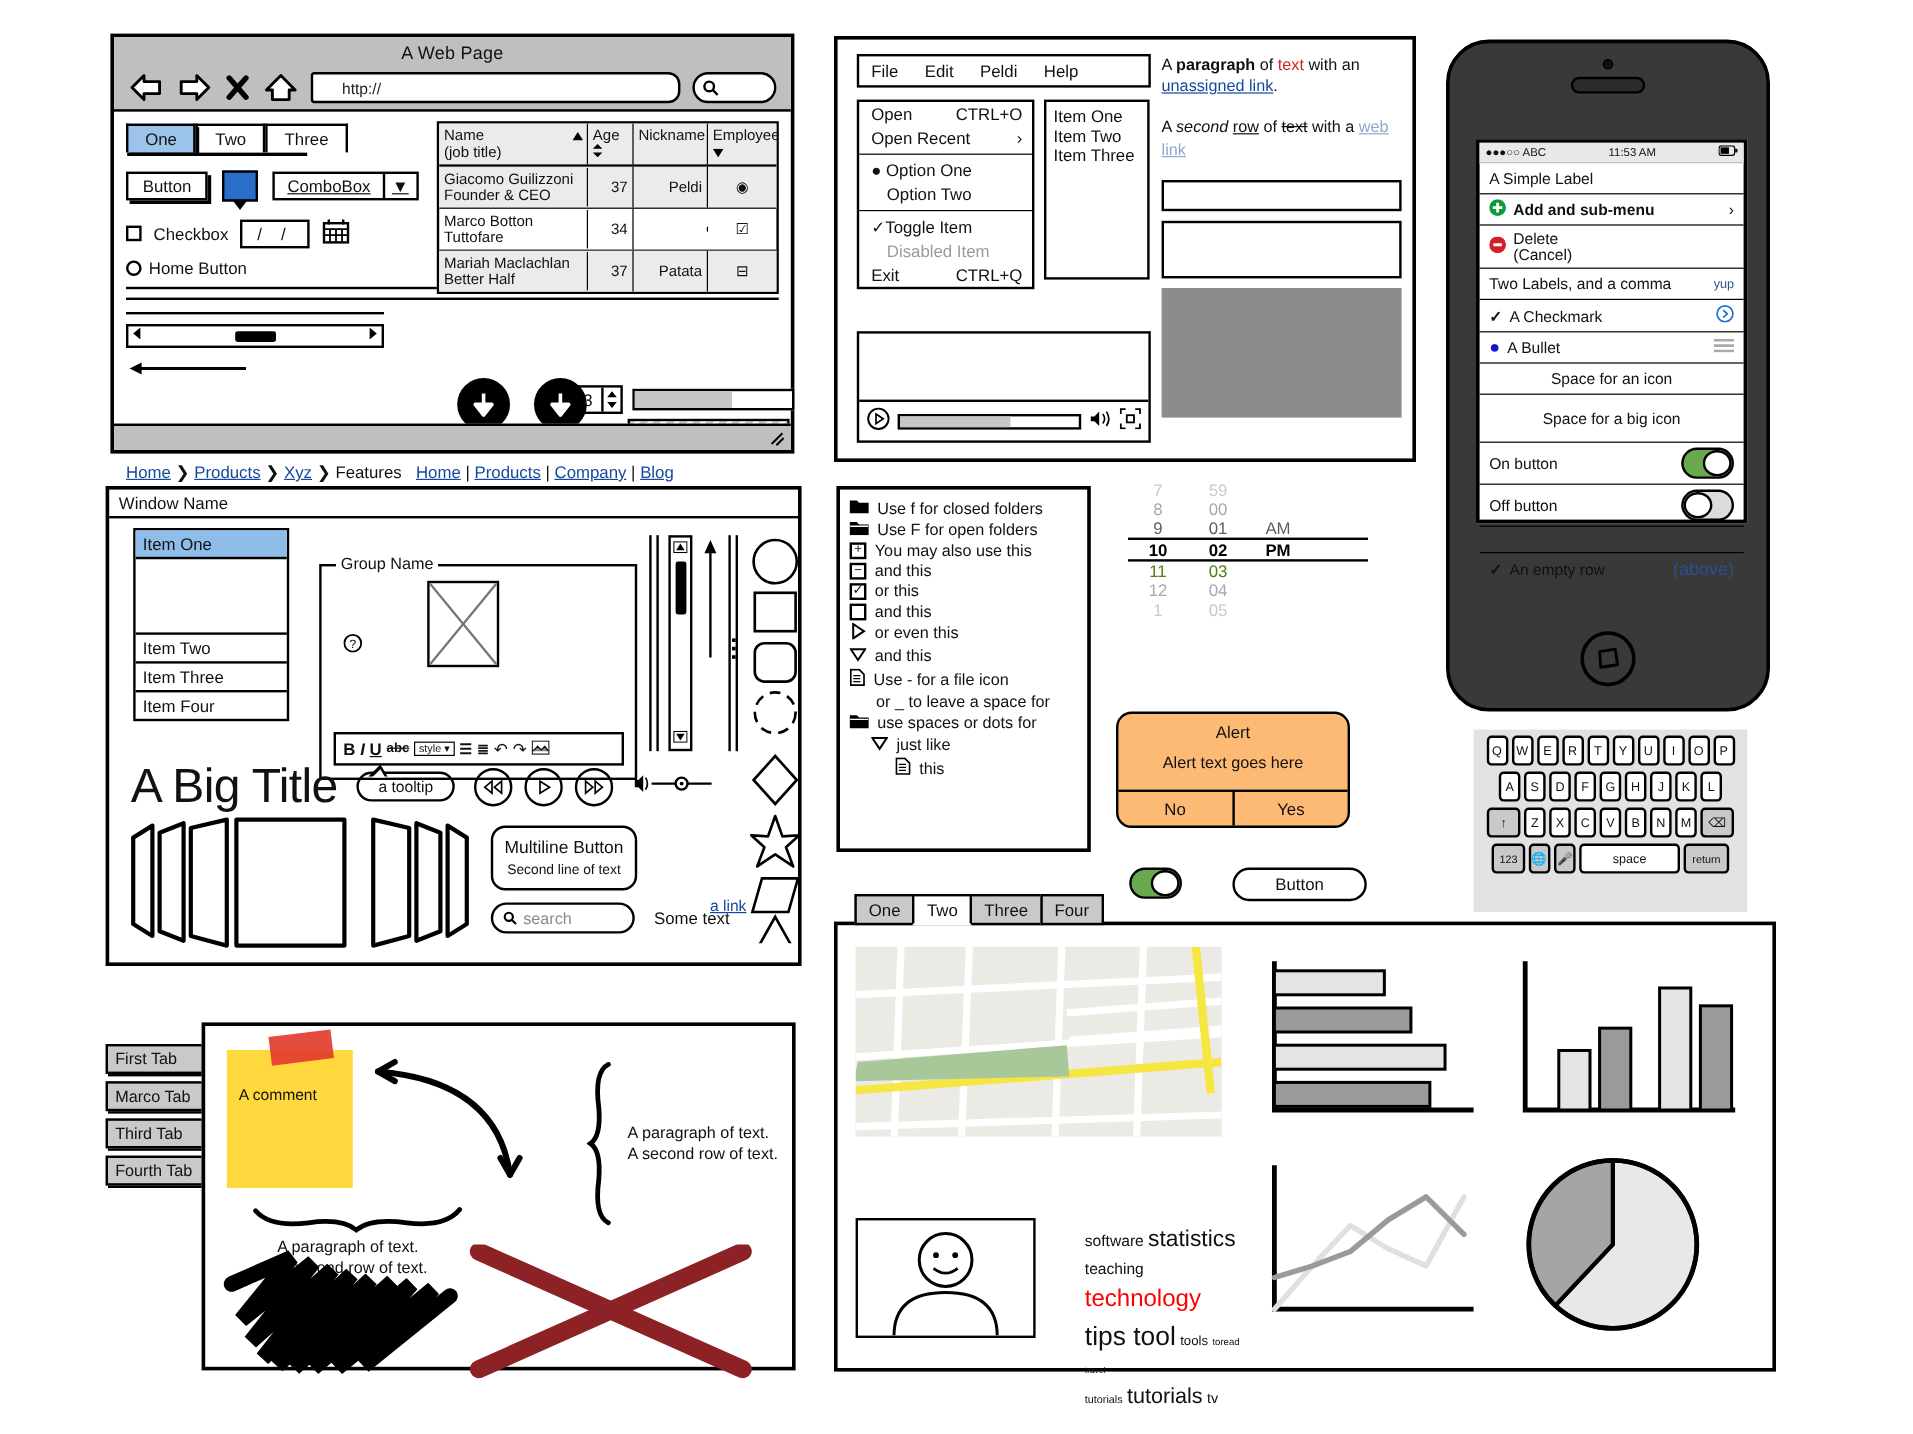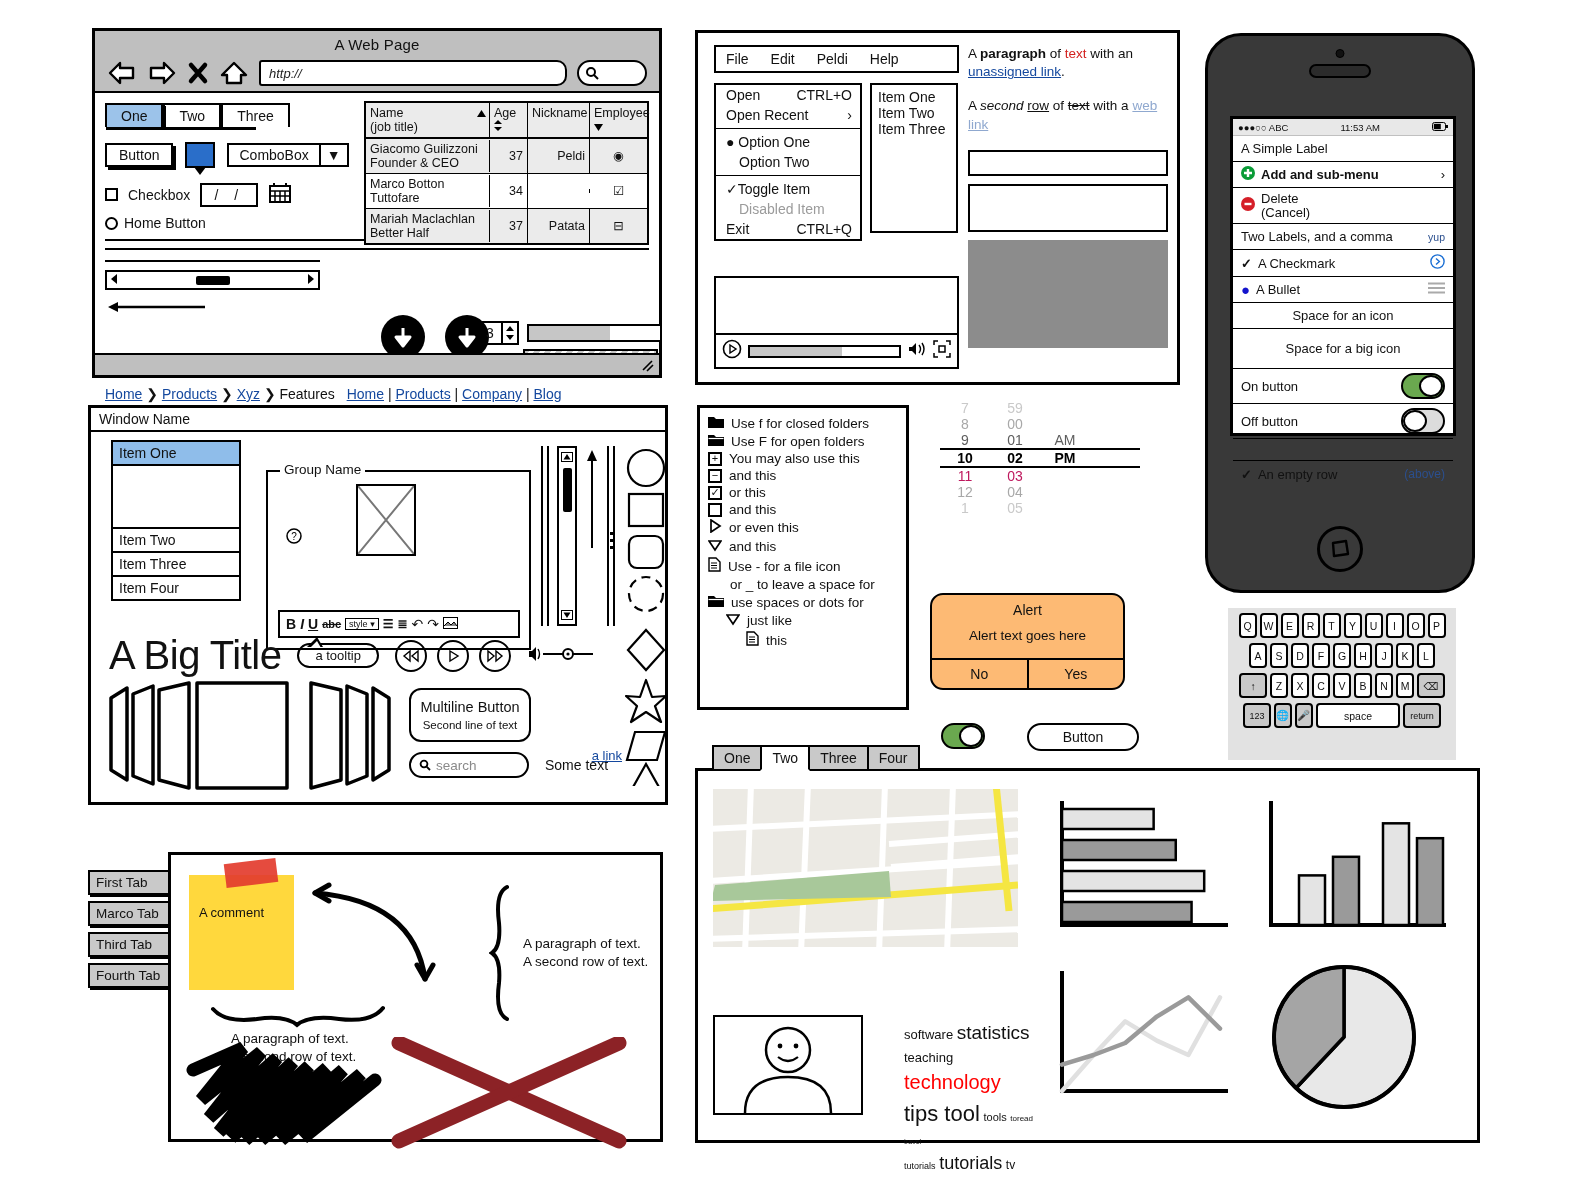--- a/index.html
+++ b/index.html
@@ -17,34 +17,34 @@
 
   
   .wf { border:2px solid #000; background:#fff; }
 
   
   #browser { left:92px; top:28px; width:570px; height:350px; border:3px solid #000; background:#fff; }
   #browser-chrome { height:62px; background:#bfbfbf; border-bottom:2px solid #000; position:relative; }
   #browser-title { text-align:center; font-size:15px; padding-top:5px; letter-spacing:.2px;}
   #browser-toolbar { position:absolute; left:0; top:22px; width:100%; height:40px; display:flex; align-items:center; padding:0 12px; gap:10px;}
   .nav-ico { width:30px; height:26px; flex:none; }
-  #url-bar { flex:1; height:26px; background:#fff; border:2px solid #000; border-radius:3px 10px 10px 3px; display:flex; align-items:center; padding:0 8px; font-size:13px; color:#222;font-style:italic; }
+  #url-bar { flex:1; height:26px; background:#fff; border:2px solid #000; border-radius:3px 10px 10px 3px; display:flex; align-items:center; padding:0 24px; font-size:13px; color:#222; }
   #browser-search { width:70px; height:26px; border:2px solid #000; border-radius:13px; background:#fff; display:flex; align-items:center; padding-left:6px; flex:none;}
   #browser-body { position:relative; height:calc(100% - 62px); padding:10px; }
 
   
   .tabrow { display:flex; align-items:flex-end; }
   .tab-btn { border:2px solid #000; border-bottom:none; background:#fff; font-size:14px; padding:3px 14px; position:relative; }
   .tab-btn.active { background:#9cc3ea; box-shadow:3px 3px 0 #000; z-index:2;}
   .tab-underline { width:150px; height:3px; background:#000; margin-left:1px;}
 
   .btn-3d { border:2px solid #000; background:#fff; font-size:14px; padding:2px 12px; box-shadow:3px 3px 0 #000; }
   .color-chip { width:30px; height:26px; background:#2a6ec9; border:2px solid #000; position:relative; }
   .color-chip:after{content:"";position:absolute;left:50%;bottom:-9px;transform:translateX(-50%);border-left:6px solid transparent;border-right:6px solid transparent;border-top:8px solid #000;}
-  .combo { border:2px solid #000; display:flex; align-items:center; background:#fff; font-size:14px;}
+  .combo { border:2px solid #000; display:flex; align-items:center; background:#fff; font-size:14px;text-decoration:underline;}
   .combo span.lbl { padding:2px 10px; }
   .combo .arrow { border-left:2px solid #000; padding:2px 6px; }
 
   .cb-box { width:13px; height:13px; border:2px solid #000; display:inline-block; vertical-align:-2px; }
   .rd-box { width:13px; height:13px; border:2px solid #000; border-radius:50%; display:inline-block; vertical-align:-2px;}
   .datefield { border:2px solid #000; width:58px; height:24px; display:inline-flex; align-items:center; justify-content:center; font-size:14px; letter-spacing:6px;}
 
   
   #wtable { position:absolute; right:10px; top:8px; width:285px; border:2px solid #000; font-size:12.5px; background:#fff;}
   #wtable .hdr { display:flex; background:#ebebeb; border-bottom:2px solid #000;}
@@ -547,21 +547,21 @@
     </div>
     <div class="prow" style="min-height:22px">
         <span></span>
         <span></span>
       </div>
     <div class="prow" style="border-bottom:none">
       <span class="lft">
           <b>✓</b> 
           <span>An empty row</span>
         </span>
-      <span style="color:#2b4f8e;font-size:12px">(above)</span>
+      <span style="color:#2b4f8e;font-size:15px">(above)</span>
     </div>
   </div>
   <div id="home-btn">
     <svg width="22" height="22" viewBox="0 0 22 22">
         <path d="M4 5 L17 3 L19 16 L5 18 Z" fill="none" stroke="#000" stroke-width="2.4" stroke-linejoin="round"></path>
       </svg>
   </div>
 </div>
 
 <div class="abs" id="winpanel">
@@ -797,21 +797,21 @@
   <div class="trow" style="color:#5e5e5e">
       <div>9</div>
       <div>01</div>
       <div>AM</div>
     </div>
   <div class="trow sel">
       <div>10</div>
       <div>02</div>
       <div>PM</div>
     </div>
-  <div class="trow" style="color:#be185d">
+  <div class="trow" style="color:#4d7c0f">
       <div>11</div>
       <div>03</div>
       <div></div>
     </div>
   <div class="trow" style="color:#a8a8a8">
       <div>12</div>
       <div>04</div>
       <div></div>
     </div>
   <div class="trow" style="color:#c9c9c9">

